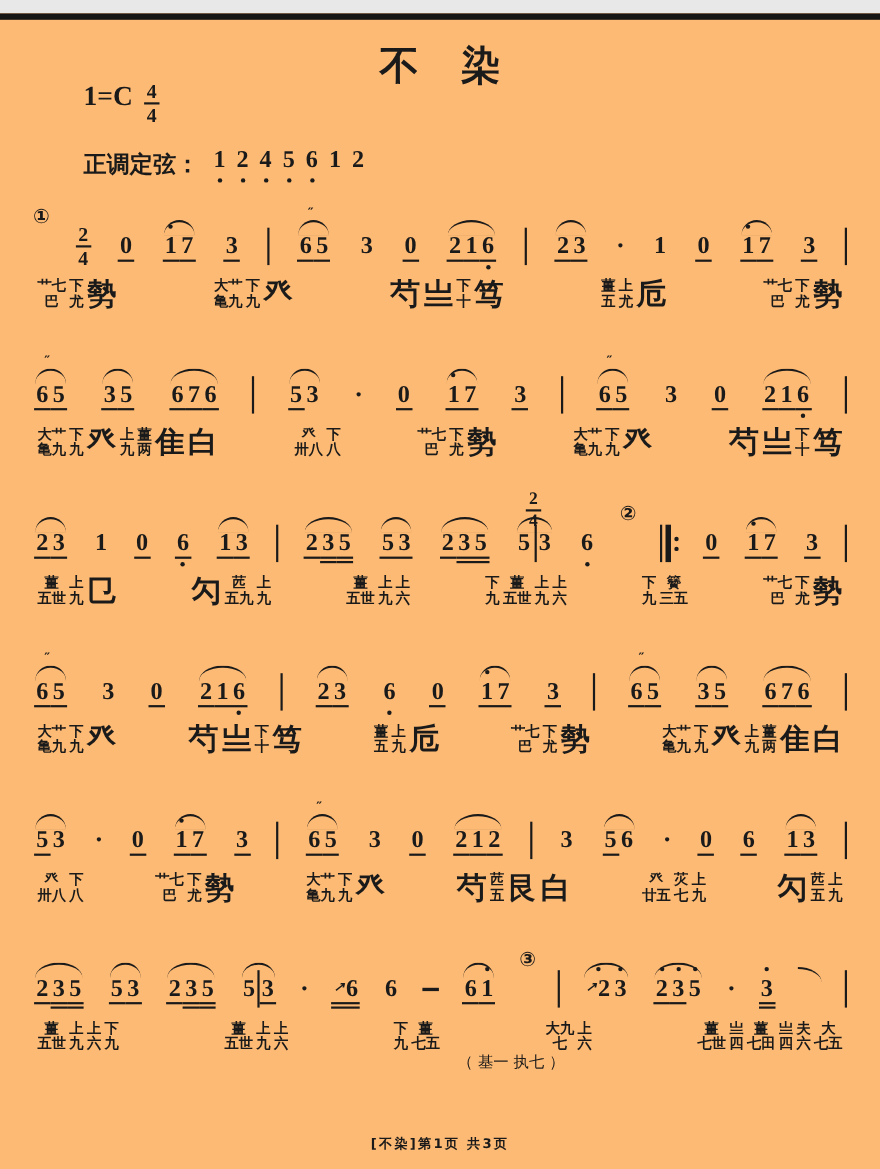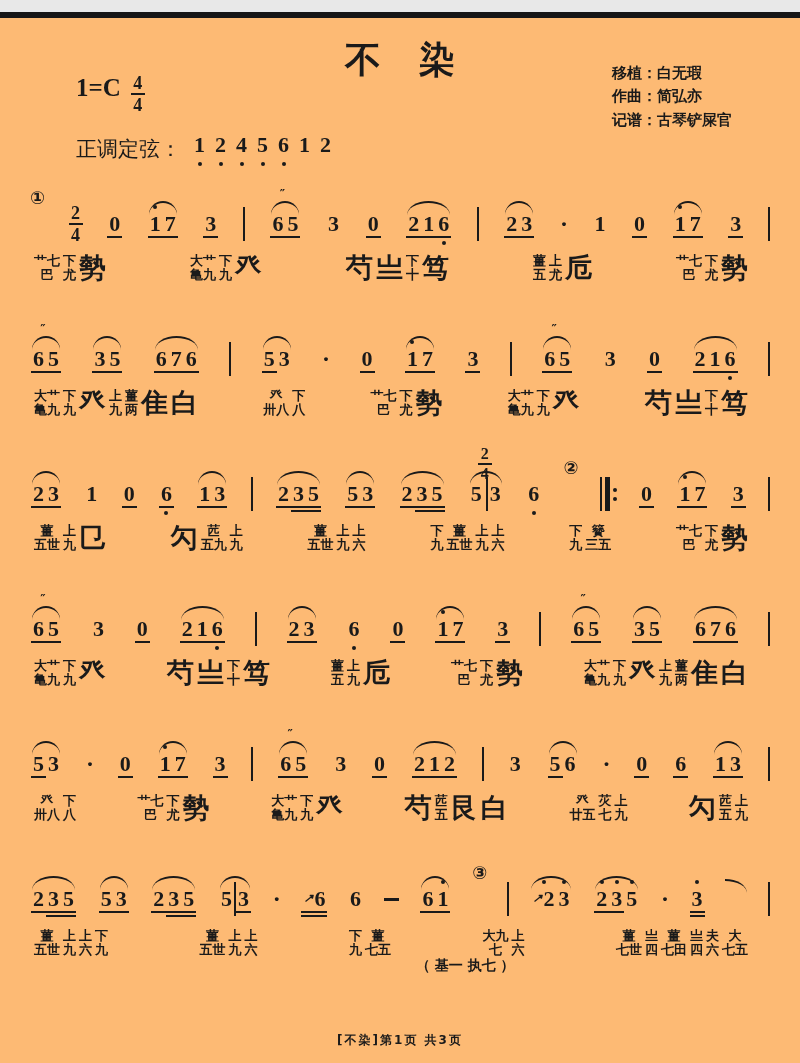--- a/index.html
+++ b/index.html
@@ -7,31 +7,31 @@
         font-family:"DejaVu Sans",sans-serif;color:#1a1a1a;box-sizing:border-box;margin-top:12px;}
   .edge-top{position:absolute;top:0;left:0;width:100%;height:6px;background:#161616;}
   .edge-bottom{position:absolute;bottom:0;left:0;width:100%;height:10px;background:#161616;}
 
   .title{position:absolute;top:24px;left:0;width:100%;text-align:center;
          font-size:36px;font-weight:bold;letter-spacing:38px;text-indent:38px;}
   .keysig{position:absolute;left:76px;top:62px;display:flex;align-items:flex-start;gap:10px;
           font-family:"Liberation Serif",serif;font-weight:bold;font-size:25px;}
   .credits{position:absolute;right:68px;top:50px;text-align:left;font-size:15px;font-weight:bold;line-height:1.55;}
   .tuning{position:absolute;left:76px;top:120px;display:flex;align-items:center;}
-  .tuning .lbl{font-size:21px;font-weight:normal;margin-right:8px;}
+  .tuning .lbl{font-size:21px;font-weight:bold;margin-right:8px;}
   .tuning .tn{position:relative;font-family:"Liberation Serif",serif;font-weight:bold;font-size:22px;
               margin:0 5px;padding-bottom:8px;}
   .tuning .tn .lodot{position:absolute;left:50%;margin-left:-2px;bottom:0;width:4px;height:4px;border-radius:50%;background:#1a1a1a;}
 
   .score{position:absolute;top:158px;left:0;width:100%;}
   .system{height:135px;}
   .notes-row{display:flex;justify-content:space-between;align-items:center;
              padding:30px 30px 0 30px;height:48px;}
   .tab-row{display:flex;justify-content:space-between;align-items:flex-start;
-           padding:6px 52px 0 34px;}
+           padding:6px 34px 0 34px;}
 
   
   .note{position:relative;display:inline-block;padding:9px 2px 10px 2px;
         font-family:"Liberation Serif",serif;}
   .note .dg{font-weight:bold;font-size:22px;line-height:1;font-style:normal;}
   .note .arrow{font-size:12px;font-weight:bold;margin-right:1px;vertical-align:4px;}
   .note .hidot{position:absolute;top:1px;left:50%;margin-left:-2px;width:4px;height:4px;border-radius:50%;background:#1a1a1a;}
   .note .lodot{position:absolute;bottom:0;left:50%;margin-left:-2px;width:4px;height:4px;border-radius:50%;background:#1a1a1a;}
   .note .u1{position:absolute;left:0;right:0;bottom:7px;height:2px;background:#1a1a1a;}
   .note .u2{position:absolute;left:0;right:0;bottom:3px;height:2px;background:#1a1a1a;}
@@ -57,21 +57,21 @@
   .rep .th{width:5px;height:34px;background:#1a1a1a;}
   .rep .rdots{display:flex;flex-direction:column;gap:5px;}
   .rep .rdots i{width:4px;height:4px;border-radius:50%;background:#1a1a1a;}
 
   
   .tab-group{display:inline-flex;align-items:center;gap:3px;}
   .tab-block{display:inline-flex;flex-direction:column;align-items:center;line-height:1.05;
              font-size:13px;font-weight:bold;}
   .tab-block i{font-style:normal;display:block;}
   .tab-block.single{font-size:27px;line-height:1;}
-  .tab-extra{margin-left:52%;font-size:14px;font-weight:bold;margin-top:1px;}
+  .tab-extra{margin-left:52%;font-size:14px;font-weight:normal;margin-top:1px;}
 
   .footer{position:absolute;bottom:26px;left:0;width:100%;text-align:center;
           font-size:12px;font-weight:bold;letter-spacing:2px;}
 </style>
 </head>
 <body>
 
 <div class="page">
   <div class="edge-top"></div>
 
@@ -79,25 +79,20 @@
 
   <div class="keysig">
     <span>1=C</span>
     <span class="ts lead">
       <b>4</b>
       <i></i>
       <b>4</b>
     </span>
   </div>
 
-  <div class="credits">
-      <div class="credit-line">移植：白无瑕</div>
-      <div class="credit-line">作曲：简弘亦</div>
-      <div class="credit-line">记谱：古琴铲屎官</div>
-    </div>
 
   <div class="tuning">
     <span class="lbl">正调定弦：</span>
     <span style="display:inline-flex;align-items:center;">
         <span class="tn">1<i class="lodot"></i></span>
         <span class="tn">2<i class="lodot"></i></span>
         <span class="tn">4<i class="lodot"></i></span>
         <span class="tn">5<i class="lodot"></i></span>
         <span class="tn">6<i class="lodot"></i></span>
         <span class="tn">1</span>

